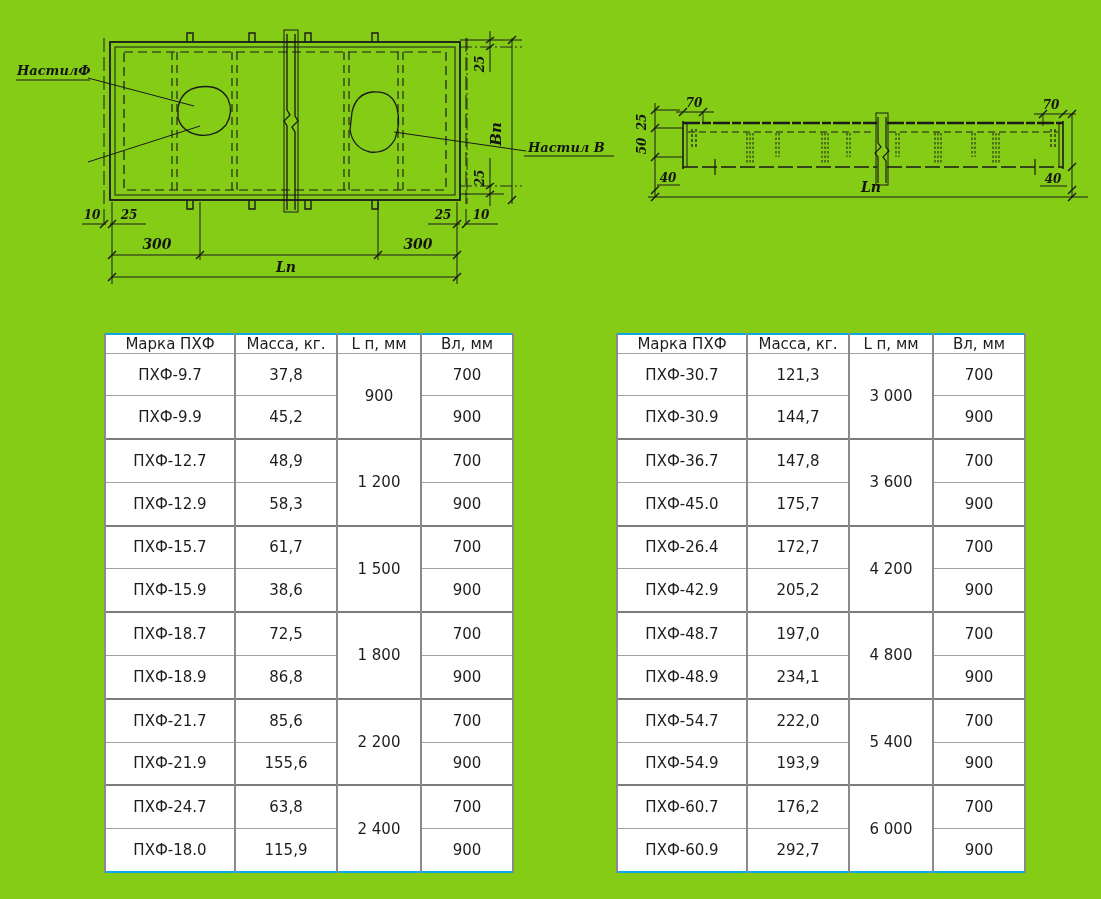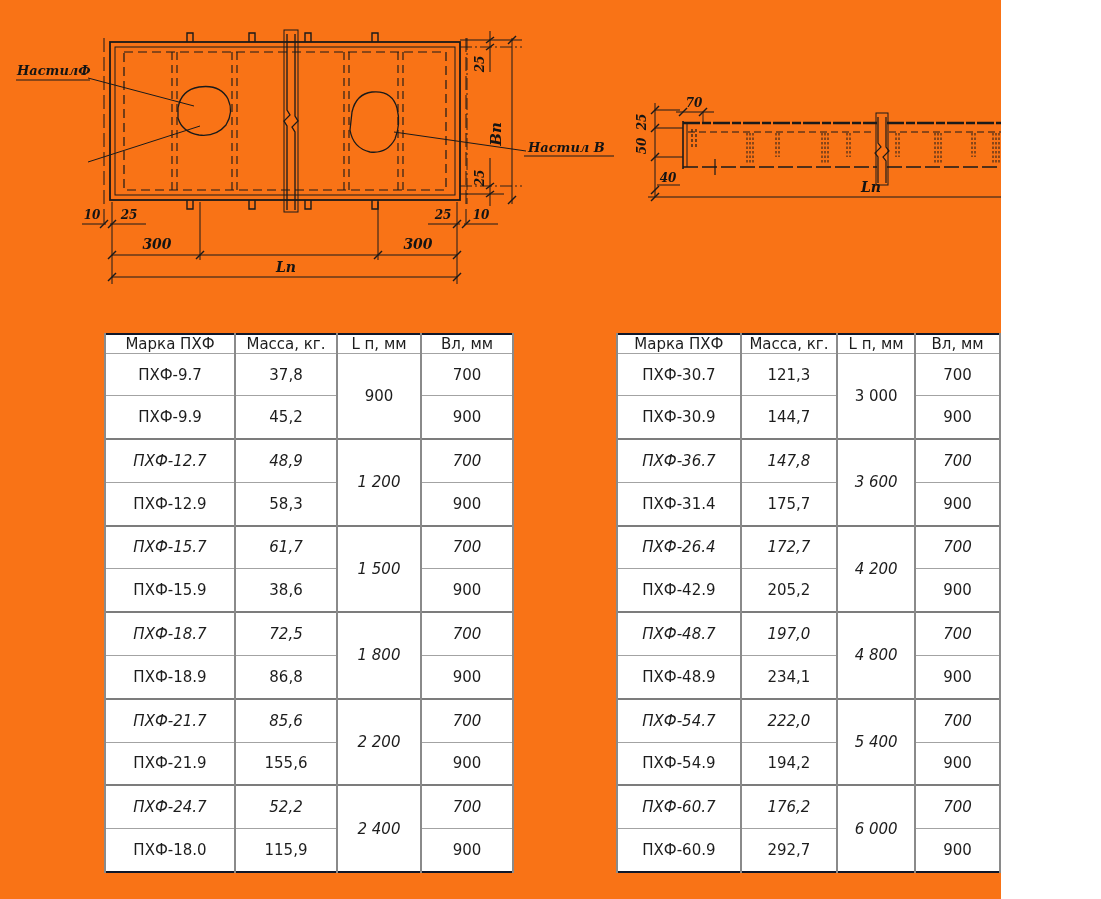--- a/index.html
+++ b/index.html
@@ -1,32 +1,32 @@
 <!DOCTYPE html>
 <html><head>
 <meta charset="utf-8">
 <style>
   html,body{margin:0;padding:0;background:#fff;}
-  .page{position:relative;width:1001px;height:899px;background:#f97316;overflow:hidden;
+  .page{position:relative;width:1101px;height:899px;background:#84cc16;overflow:hidden;
         font-family:"DejaVu Sans",sans-serif;}
   svg{position:absolute;}
   svg line,svg path,svg rect,svg polyline,svg ellipse{stroke:#1a1a1a;fill:none;}
   svg text{fill:#141414;stroke:none;}
   .hand{font-family:"DejaVu Serif",serif;font-style:italic;font-weight:600;}
   .dim{font-size:12px;}
   .dimbig{font-size:14px;}
   .lbl{font-size:13px;}
   .axis{stroke-dasharray:12 3 2 3;stroke-width:0.9;}
   table.spec{position:absolute;border-collapse:collapse;table-layout:fixed;
-             height:540px;background:#fff;border:2px solid #0f172a;}
+             height:540px;background:#fff;border:2px solid #0ea5e9;}
   .spec th,.spec td{border-left:2px solid #8a8a8a;border-right:2px solid #8a8a8a;
              border-top:1px solid #a3a3a3;border-bottom:1px solid #a3a3a3;
              font-family:"DejaVu Sans",sans-serif;font-size:15px;font-weight:400;
              color:#1d1d1d;text-align:center;vertical-align:middle;padding:0;}
-  .spec tr.g td{border-top:2px solid #7c7c7c;font-style:italic;}
+  .spec tr.g td{border-top:2px solid #7c7c7c;}
 </style>
 </head>
 <body>
 
 <div class="page">
 
   <svg style="left:0;top:18px;" width="620" height="280" viewBox="0 0 620 280">
     <defs>
       <pattern id="xh" width="6" height="6" patternUnits="userSpaceOnUse" patternTransform="rotate(45)">
         <path d="M0,0H6M0,0V6" stroke="#1a1a1a" stroke-width="0.9"></path>
@@ -316,21 +316,21 @@
         <td rowspan="2">2 200</td>
         <td>700</td>
       </tr>
       <tr>
         <td>ПХФ-21.9</td>
         <td>155,6</td>
         <td>900</td>
       </tr>
       <tr class="g">
         <td>ПХФ-24.7</td>
-        <td>52,2</td>
+        <td>63,8</td>
         <td rowspan="2">2 400</td>
         <td>700</td>
       </tr>
       <tr>
         <td>ПХФ-18.0</td>
         <td>115,9</td>
         <td>900</td>
       </tr>
     </tbody>
   </table>
@@ -362,21 +362,21 @@
         <td>144,7</td>
         <td>900</td>
       </tr>
       <tr class="g">
         <td>ПХФ-36.7</td>
         <td>147,8</td>
         <td rowspan="2">3 600</td>
         <td>700</td>
       </tr>
       <tr>
-        <td>ПХФ-31.4</td>
+        <td>ПХФ-45.0</td>
         <td>175,7</td>
         <td>900</td>
       </tr>
       <tr class="g">
         <td>ПХФ-26.4</td>
         <td>172,7</td>
         <td rowspan="2">4 200</td>
         <td>700</td>
       </tr>
       <tr>
@@ -396,21 +396,21 @@
         <td>900</td>
       </tr>
       <tr class="g">
         <td>ПХФ-54.7</td>
         <td>222,0</td>
         <td rowspan="2">5 400</td>
         <td>700</td>
       </tr>
       <tr>
         <td>ПХФ-54.9</td>
-        <td>194,2</td>
+        <td>193,9</td>
         <td>900</td>
       </tr>
       <tr class="g">
         <td>ПХФ-60.7</td>
         <td>176,2</td>
         <td rowspan="2">6 000</td>
         <td>700</td>
       </tr>
       <tr>
         <td>ПХФ-60.9</td>

